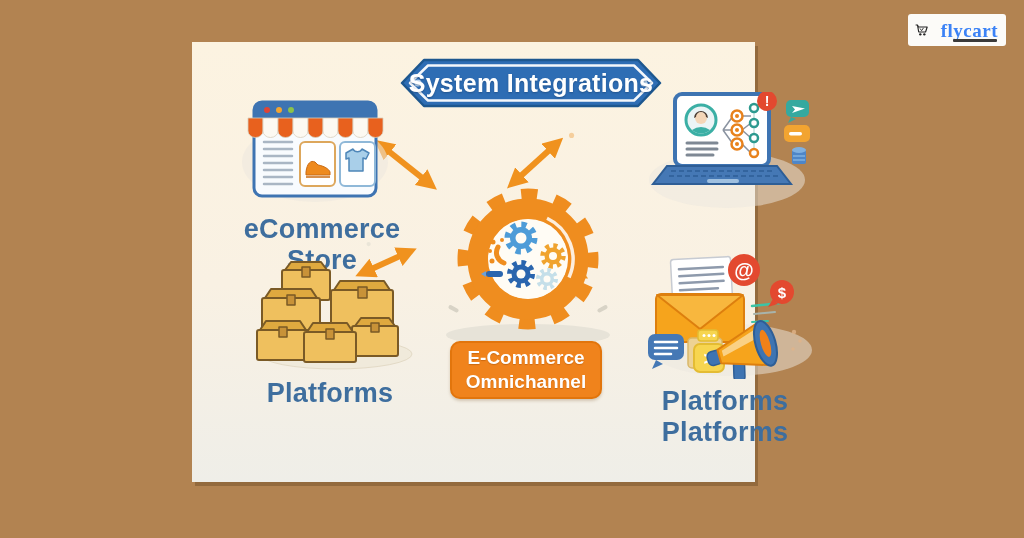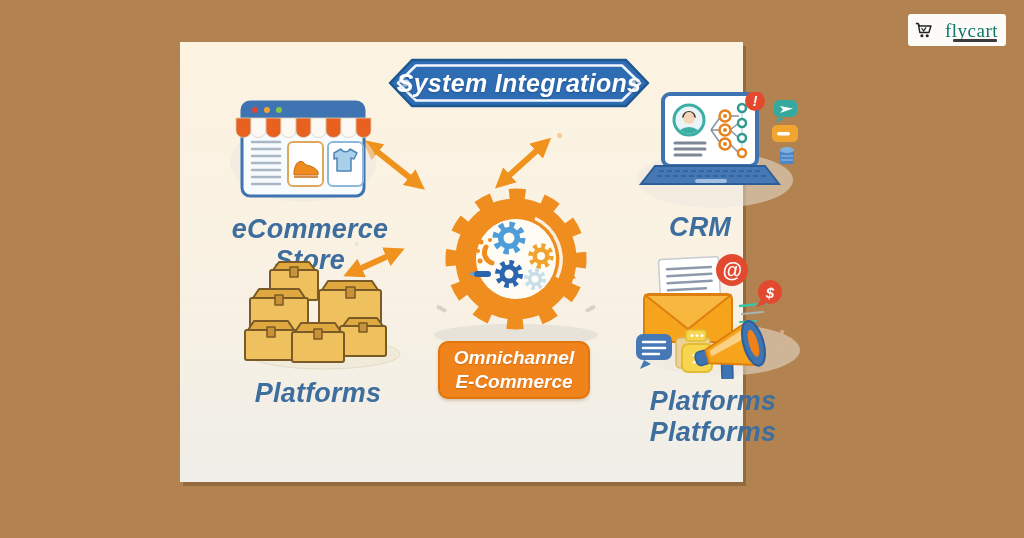--- a/index.html
+++ b/index.html
@@ -4,29 +4,29 @@
 <style>
   html,body{margin:0;padding:0;}
   body{width:1024px;height:538px;overflow:hidden;background:#B28351;
        font-family:"Liberation Sans",sans-serif;}
   #stage{position:relative;width:1024px;height:538px;background:#B28351;}
 
   
   .logo{position:absolute;left:908px;top:14px;width:98px;height:32px;
         background:#FCFBF8;border-radius:3px;display:flex;align-items:center;
         padding:0 8px 0 7px;box-sizing:border-box;}
-  .logo-text{font-family:"Liberation Serif",serif;font-weight:normal;font-size:19px;
-        color:#0f766e;letter-spacing:.5px;margin-left:12px;line-height:1;}
+  .logo-text{font-family:"Liberation Serif",serif;font-weight:bold;font-size:19px;
+        color:#3b82f6;letter-spacing:.5px;margin-left:12px;line-height:1;}
   .logo-tagline{position:absolute;right:9px;bottom:4px;width:44px;height:3px;
         background:#3B3B3B;border-radius:1px;}
 
   
-  .panel{position:absolute;left:180px;top:42px;width:563px;height:440px;
+  .panel{position:absolute;left:192px;top:42px;width:563px;height:440px;
         background:linear-gradient(180deg,#FCF3E1 0%,#F9F1E3 55%,#EFEEE8 100%);
-        box-shadow:3px 4px 0 rgba(90,60,25,.35);font-style:italic;}
+        box-shadow:3px 4px 0 rgba(90,60,25,.35);}
 
   
   .banner{position:absolute;left:198px;top:15px;width:282px;height:52px;}
   .banner svg{position:absolute;inset:0;}
   .banner-title{position:absolute;inset:0;display:flex;align-items:center;justify-content:center;
         color:#FFFFFF;font-weight:bold;font-size:25px;letter-spacing:.3px;
         text-shadow:0 1px 2px rgba(20,50,90,.45);}
 
   
   .node-label{position:absolute;color:#3E6E9E;font-weight:bold;font-size:27px;
@@ -172,21 +172,20 @@
           <rect x="142" y="40" width="13" height="3.5" rx="1.75" fill="#FFFFFF"></rect>
         </g>
         <g>
           <rect x="145" y="58" width="14" height="14" rx="2" fill="#4E86C8"></rect>
           <ellipse cx="152" cy="58" rx="7" ry="3" fill="#7FB0E0"></ellipse>
           <line x1="146" y1="64" x2="158" y2="64" stroke="#7FB0E0" stroke-width="1.5"></line>
           <line x1="146" y1="68" x2="158" y2="68" stroke="#7FB0E0" stroke-width="1.5"></line>
         </g>
       </svg>
     </div>
-    <div class="node-label" style="left:430px;top:170px;width:180px;">CRM</div>
 
     <div class="gear-wrap">
       <svg viewBox="-90 -90 180 180">
         <ellipse cx="0" cy="76" rx="82" ry="11" fill="#E7E3D8"></ellipse>
         <rect x="-80" y="48" width="11" height="4" rx="2" fill="#D8D3C6" transform="rotate(28 -74 50)"></rect>
         <rect x="69" y="48" width="11" height="4" rx="2" fill="#D8D3C6" transform="rotate(-28 74 50)"></rect>
         <circle r="62" fill="none" stroke="#EF8D1F" stroke-width="17" stroke-dasharray="15.5 16.96" stroke-dashoffset="7"></circle>
         <circle r="50" fill="none" stroke="#EF8D1F" stroke-width="21"></circle>
         <circle r="40" fill="#FFFCF5"></circle>
         <circle r="45" fill="none" stroke="#FFFFFF" stroke-width="3.5" stroke-dasharray="70 300" opacity="0.85" transform="rotate(-65)"></circle>
@@ -215,22 +214,22 @@
           <circle cx="-26" cy="-19" r="2" fill="#EF8D1F"></circle>
         <circle cx="-38" cy="-8" r="2" fill="#EF8D1F"></circle>
           <circle cx="-36" cy="2" r="2.5" fill="#EF8D1F"></circle>
         <g>
           <rect x="-42" y="12" width="17" height="6" rx="3" fill="#2A65AE"></rect>
           <polygon points="-47,15 -42,12 -42,18" fill="#6AA0D8"></polygon>
         </g>
       </svg>
     </div>
     <div class="center-label">
+      <div>E-Commerce</div>
       <div>Omnichannel</div>
-      <div>E-Commerce</div>
     </div>
 
     <div class="icon-wrap" style="left:62px;top:218px;width:165px;height:112px;">
       <svg viewBox="0 0 165 112">
         <ellipse cx="82" cy="94" rx="76" ry="15" fill="#F0EADB" stroke="#E3DAC6" stroke-width="1"></ellipse>
         <g stroke="#7A5A26" stroke-width="2" stroke-linejoin="round">
           <polygon points="80,30 136,30 130,21 86,21" fill="#DFA93F"></polygon>
           <rect x="77" y="30" width="62" height="48" rx="2" fill="#EFC05E"></rect>
           <rect x="104" y="27" width="9" height="11" fill="#C89238" stroke-width="1.5"></rect>
           <polygon points="31,10 73,10 67,2 37,2" fill="#DFA93F"></polygon>

